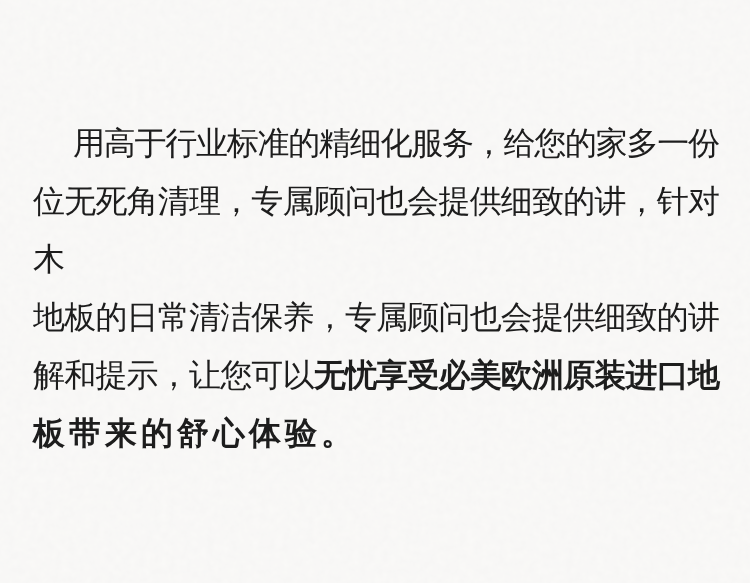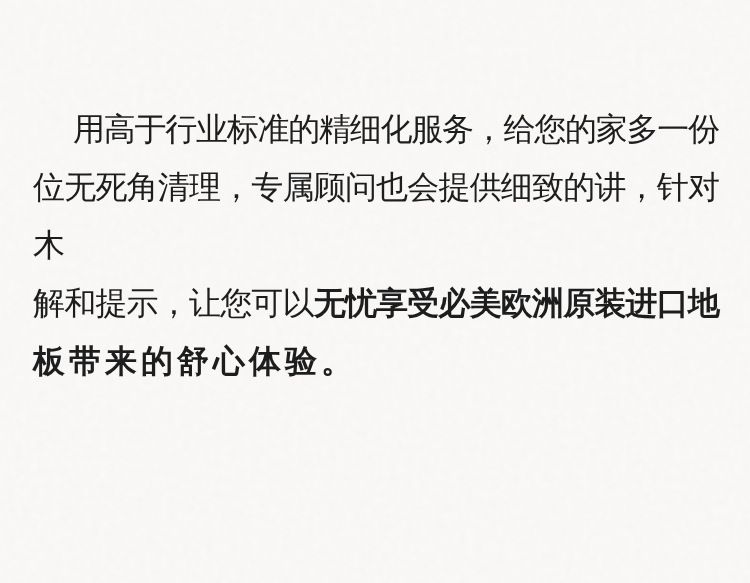--- a/index.html
+++ b/index.html
@@ -17,21 +17,21 @@
   }
   .texture {
     position: absolute;
     left: 0;
     top: 0;
     display: block;
   }
   .content {
     position: absolute;
     left: 33px;
-    top: 100px;
+    top: 114px;
     width: 685px;
     color: #1d1d1d;
     font-size: 32px;
     line-height: 58px;
     letter-spacing: -2px;
   }
   .line {
     text-align: justify;
     text-align-last: justify;
   }
@@ -70,19 +70,20 @@
     <rect width="750" height="583" filter="url(#paperGrain)"></rect>
   </svg>
 
   <div class="content">
 
     <div class="line first"><span>用高于行业标准的精细化服务，给您的家多一份</span></div>
 
 
     <div class="line"><span>位无死角清理，专属顾问也会提供细致的讲，针对木</span></div>
 
+    <div class="line"><span>地板的日常清洁保养，专属顾问也会提供细致的讲</span></div>
 
     <div class="line"><span>解和提示，让您可以</span><span class="bold">无忧享受必美欧洲原装进口地</span></div>
 
     <div class="line last"><span class="bold">板带来的舒心体验。</span></div>
 
   </div>
 </div>
 
 </body></html>

